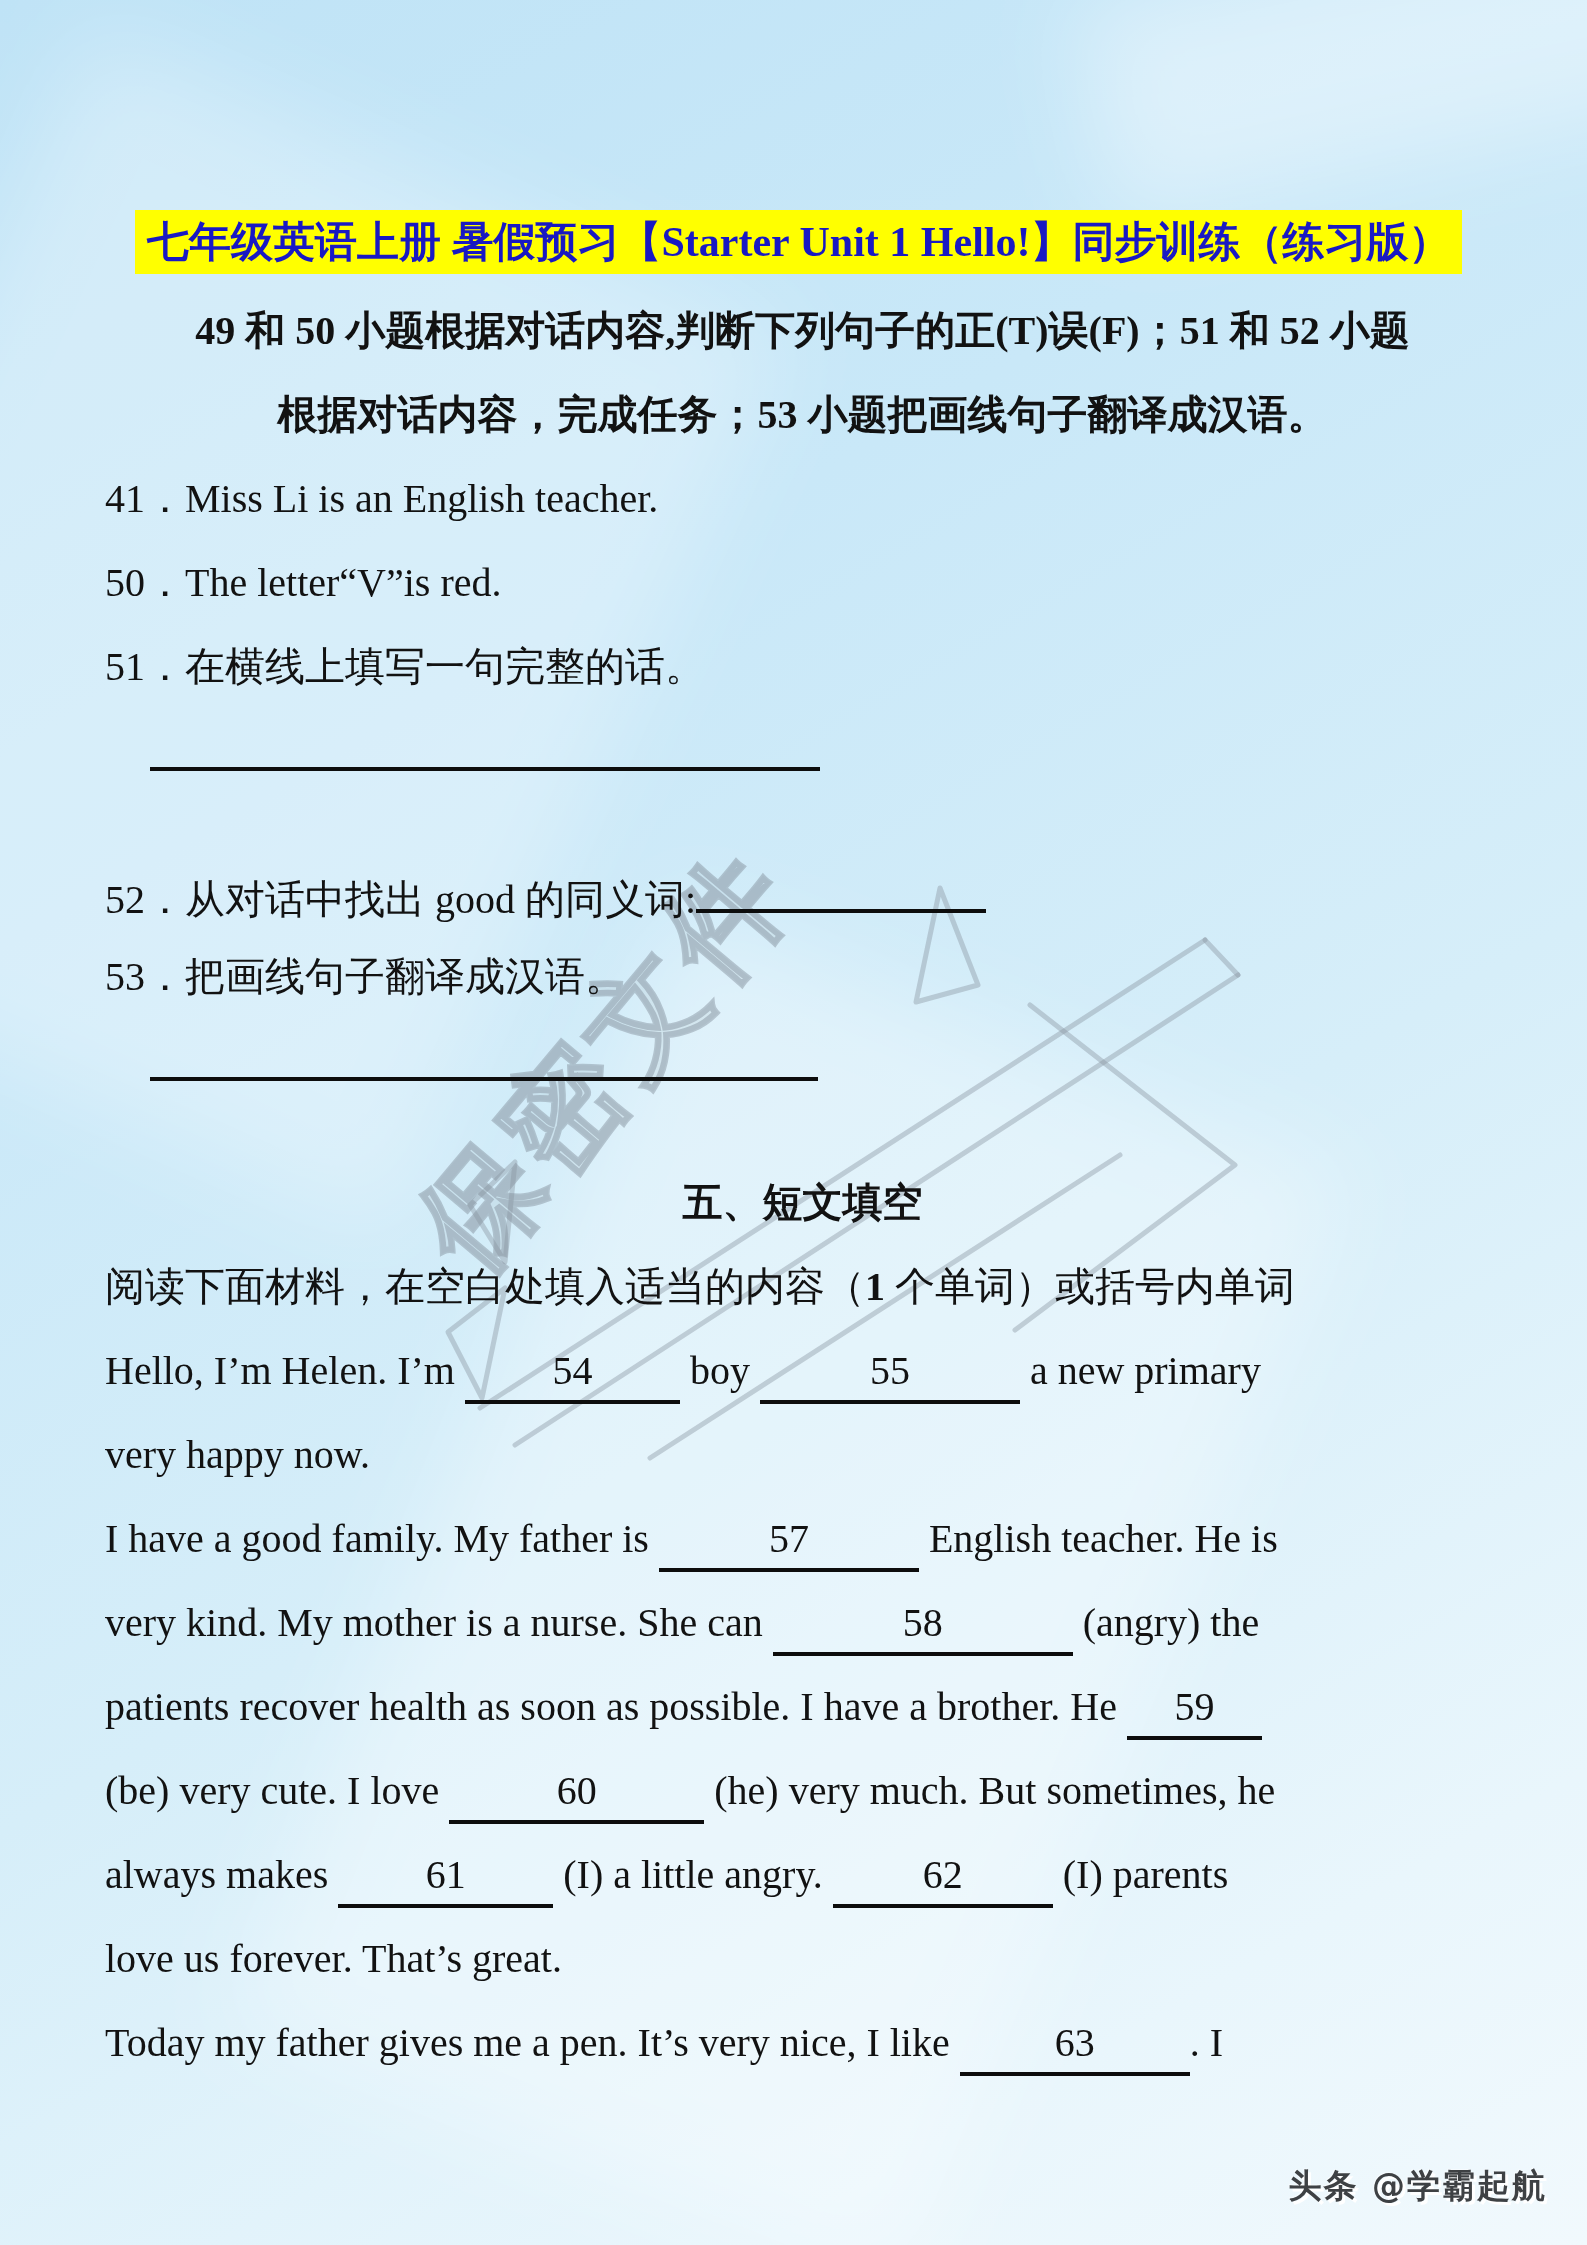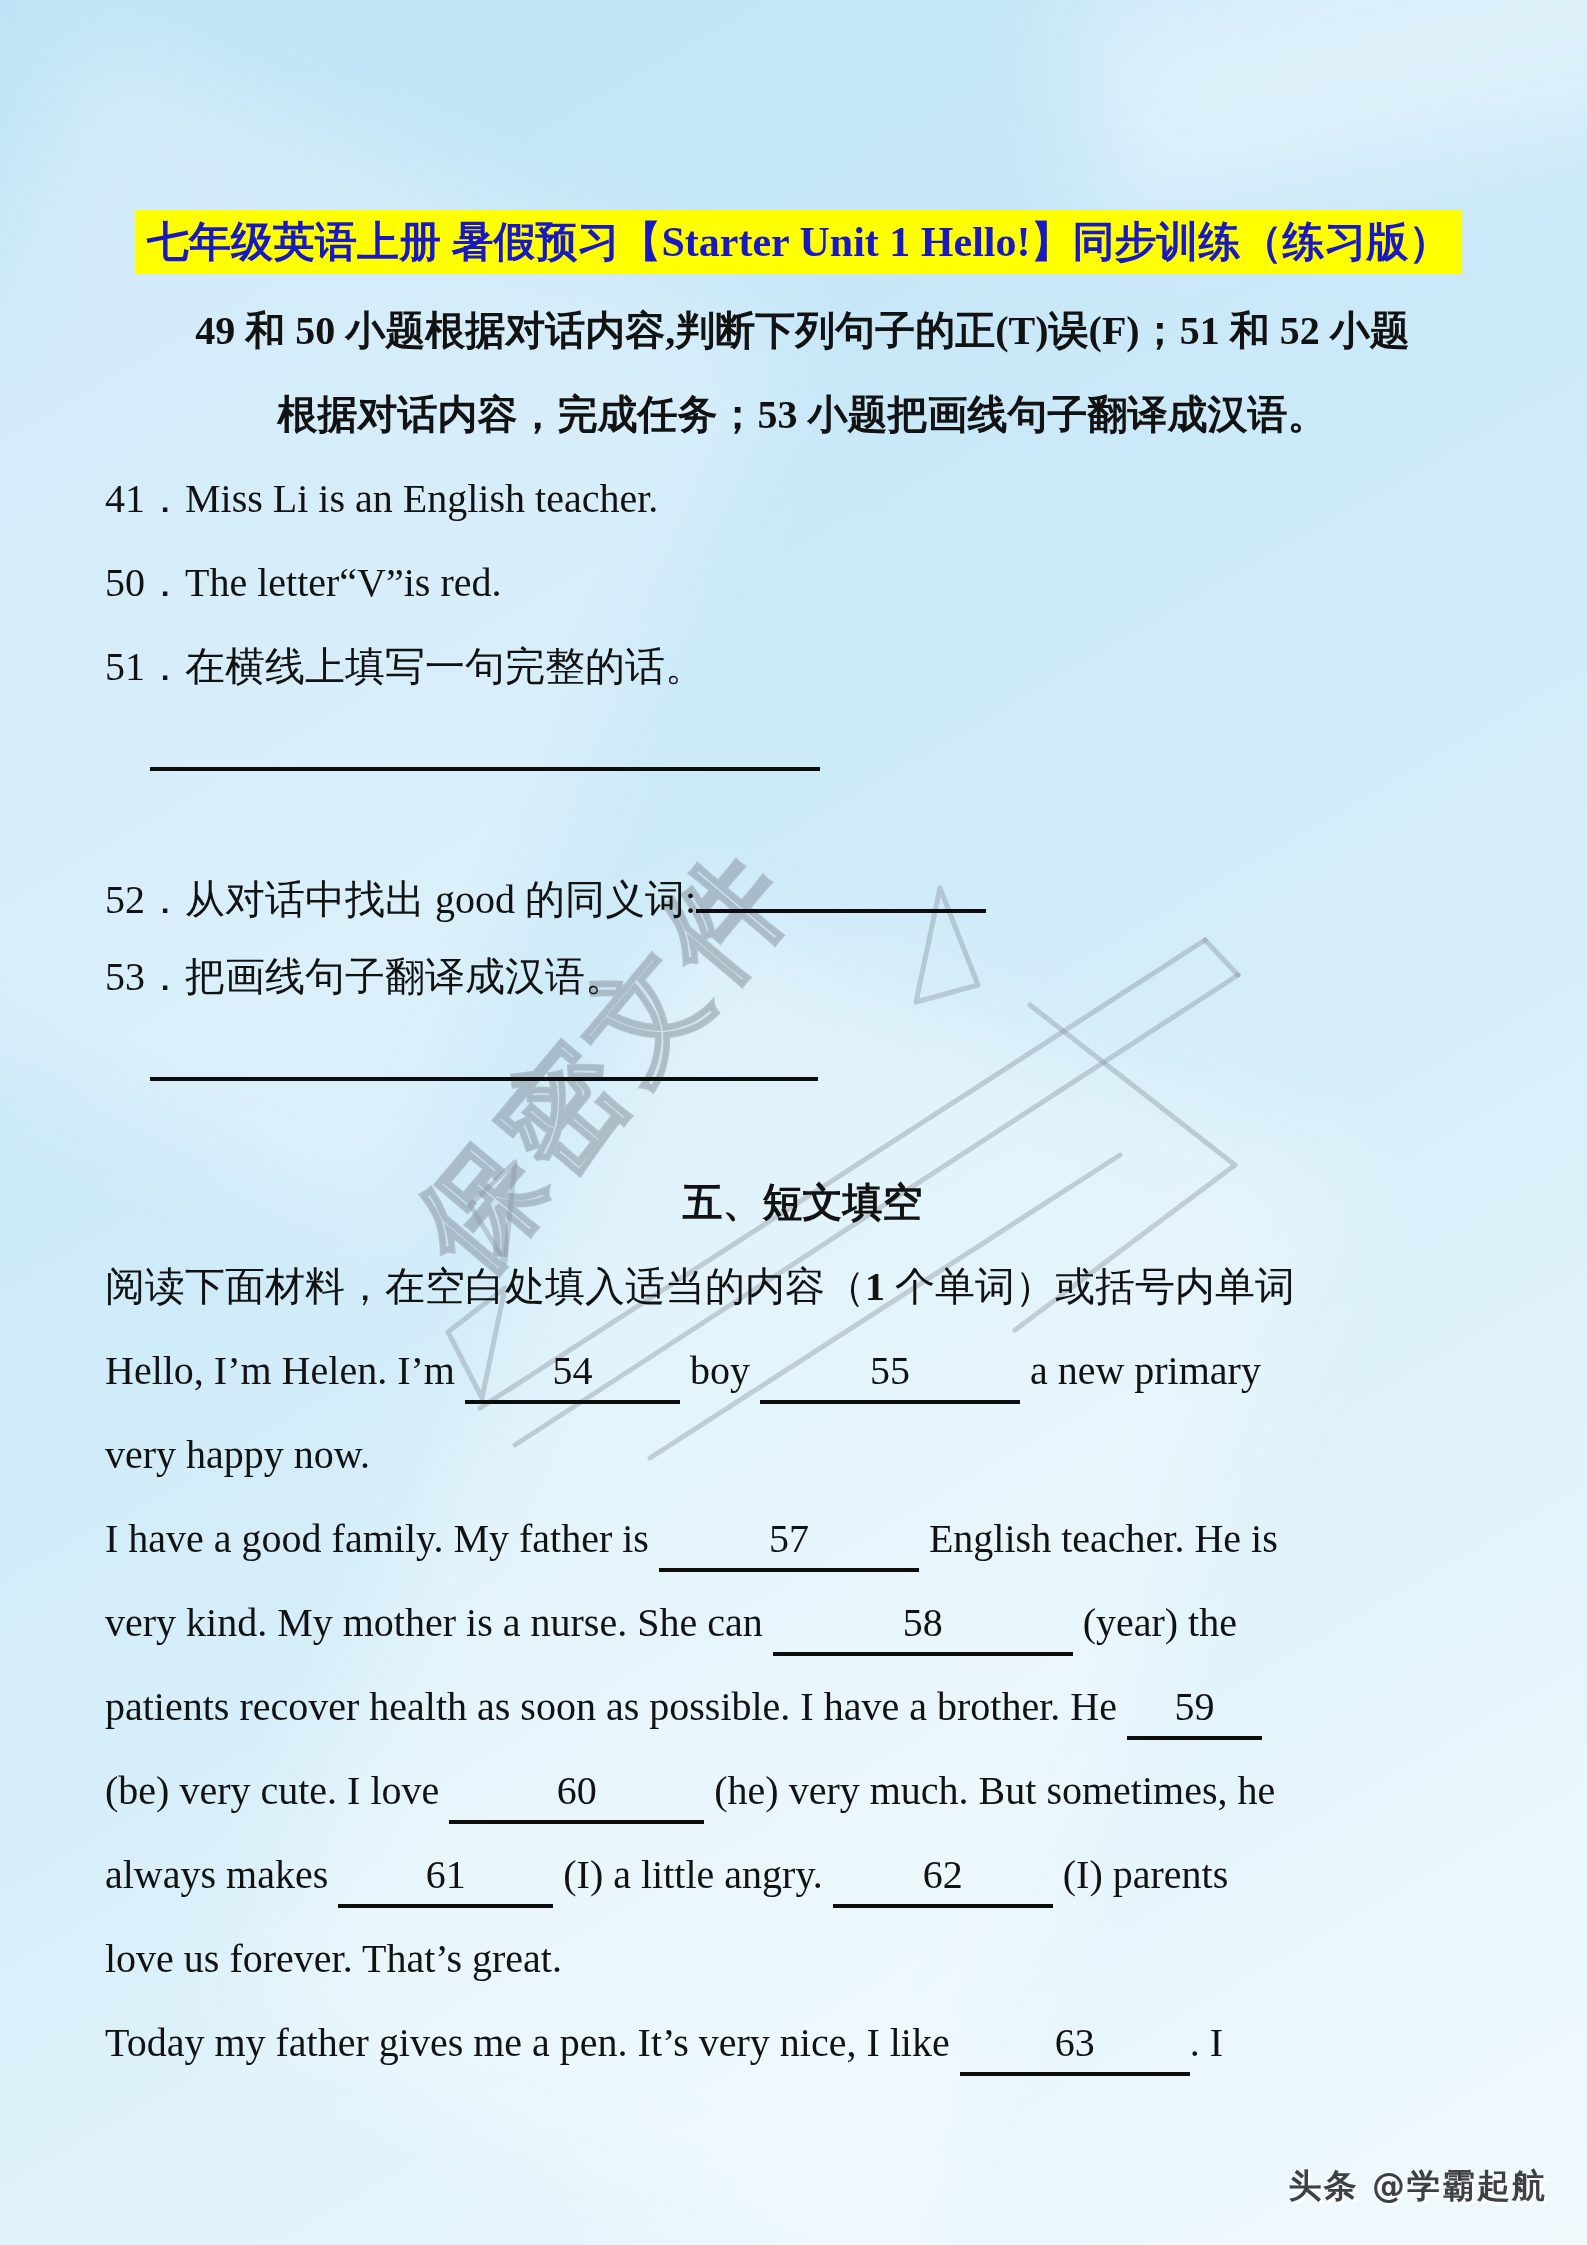--- a/index.html
+++ b/index.html
@@ -95,21 +95,21 @@
         <div class="line"><span>52．从对话中找出 good  的同义词:</span><span class="blank" style="width: 290px;"></span></div>
         <div class="line"><span>53．把画线句子翻译成汉语。</span></div>
         <div class="line rule-slot">
           <div class="rule" style="width: 668px;"></div>
         </div>
         <div class="line bold"><span>五、短文填空</span></div>
         <div class="line"><span>阅读下面材料，在空白处填入适当的内容（</span><span class="seg-bold">1</span><span> 个单词）或括号内单词</span></div>
         <div class="line"><span>Hello, I’m Helen. I’m </span><span class="blank" style="width: 215px;">54</span><span> boy </span><span class="blank" style="width: 260px;">55</span><span> a new primary</span></div>
         <div class="line"><span>very happy now.</span></div>
         <div class="line"><span>I have a good family. My father is </span><span class="blank" style="width: 260px;">57</span><span> English teacher. He is</span></div>
-        <div class="line"><span>very kind. My mother is a nurse. She can </span><span class="blank" style="width: 300px;">58</span><span> (year) the</span></div>
+        <div class="line"><span>very kind. My mother is a nurse. She can </span><span class="blank" style="width: 300px;">58</span><span> (angry) the</span></div>
         <div class="line"><span>patients recover health as soon as possible. I have a brother. He </span><span class="blank" style="width: 135px;">59</span></div>
         <div class="line"><span>(be) very cute. I love </span><span class="blank" style="width: 255px;">60</span><span> (he) very much. But sometimes, he</span></div>
         <div class="line"><span>always makes </span><span class="blank" style="width: 215px;">61</span><span> (I) a little angry. </span><span class="blank" style="width: 220px;">62</span><span> (I) parents</span></div>
         <div class="line"><span>love us forever. That’s great.</span></div>
         <div class="line"><span>Today my father gives me a pen. It’s very nice, I like </span><span class="blank" style="width: 230px; text-align: center;">63</span><span>. I</span></div>
       </div>
   </div>
 
   <div class="footer-wm">头条 @学霸起航</div>
 

